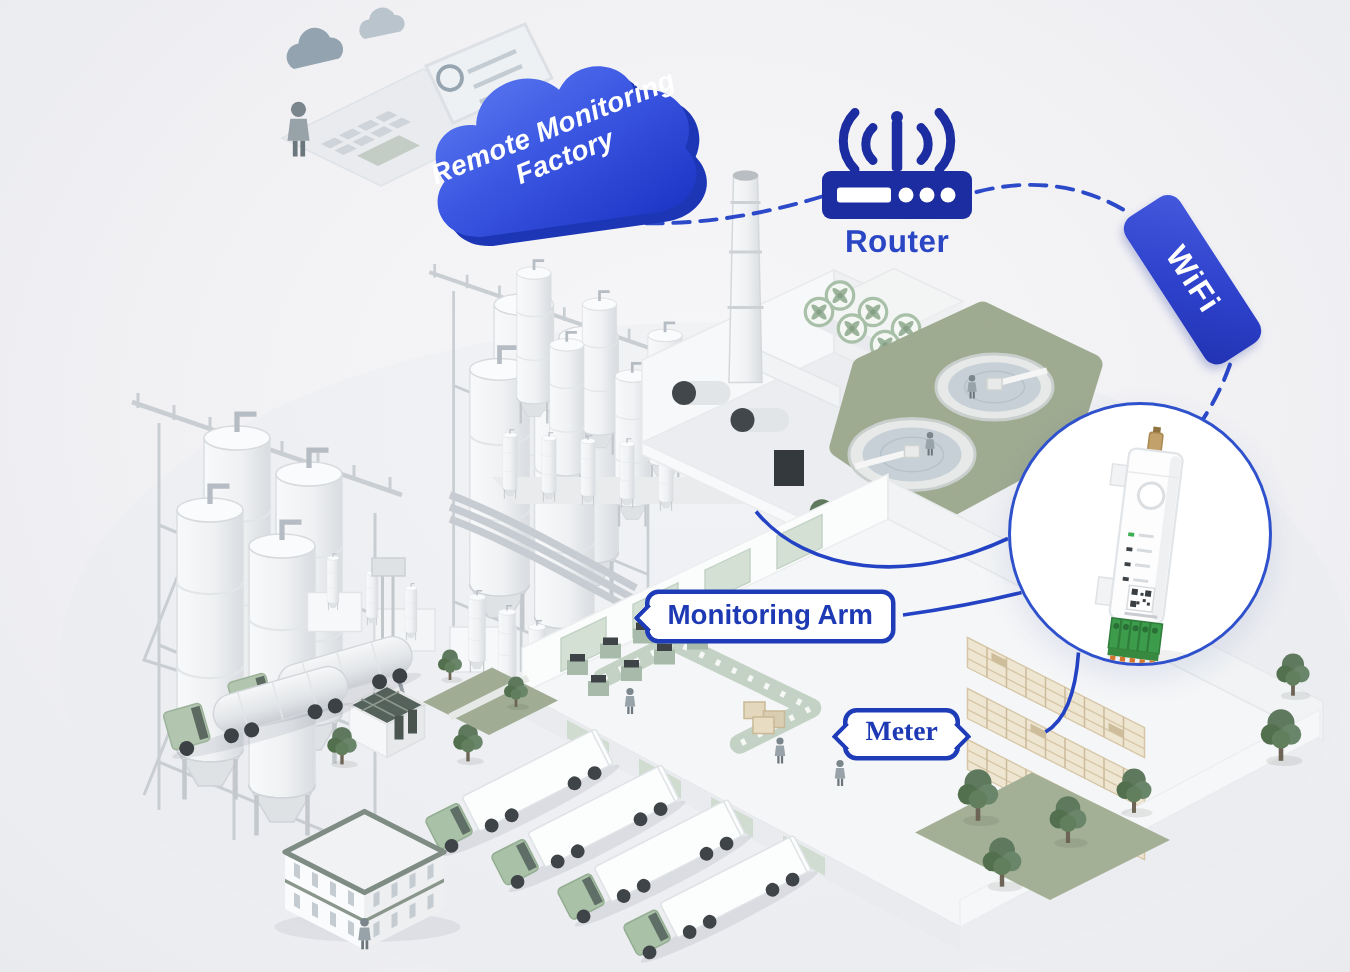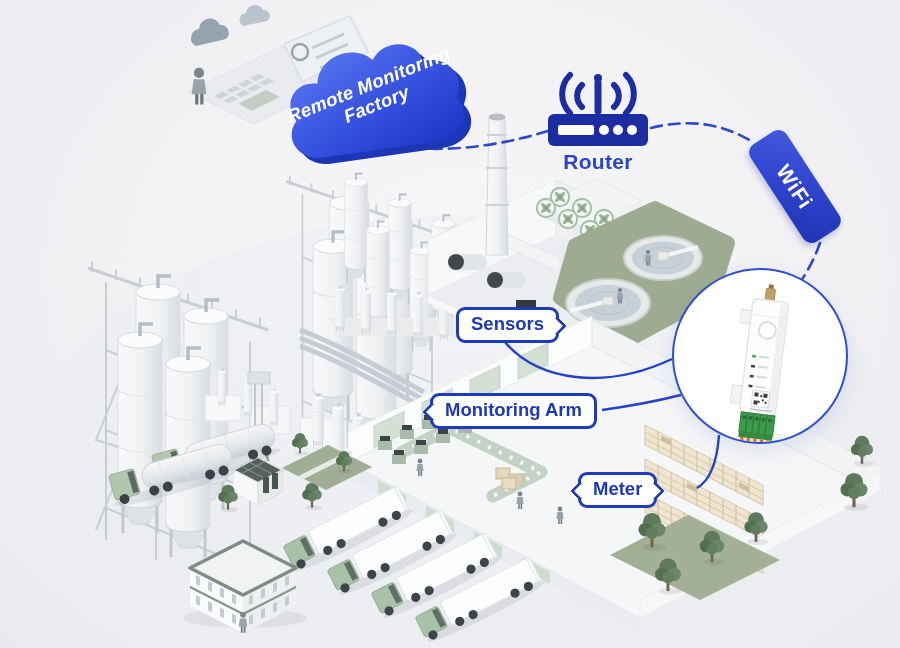--- a/index.html
+++ b/index.html
@@ -27,21 +27,21 @@
          background:#fff;border:2.5px solid #2f52cc;box-sizing:border-box;overflow:hidden;
          box-shadow:0 8px 20px rgba(30,60,160,.10);}
   
   .callout{position:absolute;background:#fff;border:3px solid #1e3cb8;border-radius:9px;
            color:#1d3ab4;font-weight:bold;font-size:18.5px;padding:3px 12px 5px;white-space:nowrap;}
   .tip{position:absolute;width:11px;height:11px;background:#fff;top:50%;margin-top:-6px;border-radius:2px;}
   .tip.right{right:-8px;transform:rotate(45deg);border-top:3px solid #1e3cb8;border-right:3px solid #1e3cb8;}
   .tip.left{left:-8px;transform:rotate(45deg);border-bottom:3px solid #1e3cb8;border-left:3px solid #1e3cb8;}
   #c-sensors{left:456px;top:307px;}
   #c-mech{left:430px;top:393px;}
-  #c-meter{left:578px;top:472px;}
+  #c-meter{left:562px;top:472px;font-family:Liberation Serif, serif;}
   .dash{stroke:#2b49c8;stroke-width:2.6;fill:none;stroke-dasharray:11 7;stroke-linecap:round;}
   .cline{stroke:#2443c4;stroke-width:2.4;fill:none;}
 </style>
 </head>
 <body>
 
 <div class="stage">
 
 <svg id="scene" width="900" height="648" viewBox="0 0 900 648">
   <defs>
@@ -517,24 +517,20 @@
       <rect x="74" y="164" width="34" height="5" fill="#37893f"></rect>
       <rect x="76" y="169" width="3.5" height="5" fill="#d4752e"></rect>
           <rect x="82.6" y="169" width="3.5" height="5" fill="#d4752e"></rect>
       <rect x="89.2" y="169" width="3.5" height="5" fill="#d4752e"></rect>
           <rect x="95.8" y="169" width="3.5" height="5" fill="#d4752e"></rect>
       <rect x="102.4" y="169" width="3.5" height="5" fill="#d4752e"></rect>
     </g>
   </svg>
 </div>
 
-<div class="callout" id="c-sensors">
-  <span class="tip right"></span>
-  <span>Sensors</span>
-</div>
 <div class="callout" id="c-mech">
   <span class="tip left"></span>
   <span>Monitoring Arm</span>
 </div>
 <div class="callout" id="c-meter">
   <span class="tip left" able="false"></span>
   <span class="tip right"></span>
   <span>Meter</span>
 </div>
 

